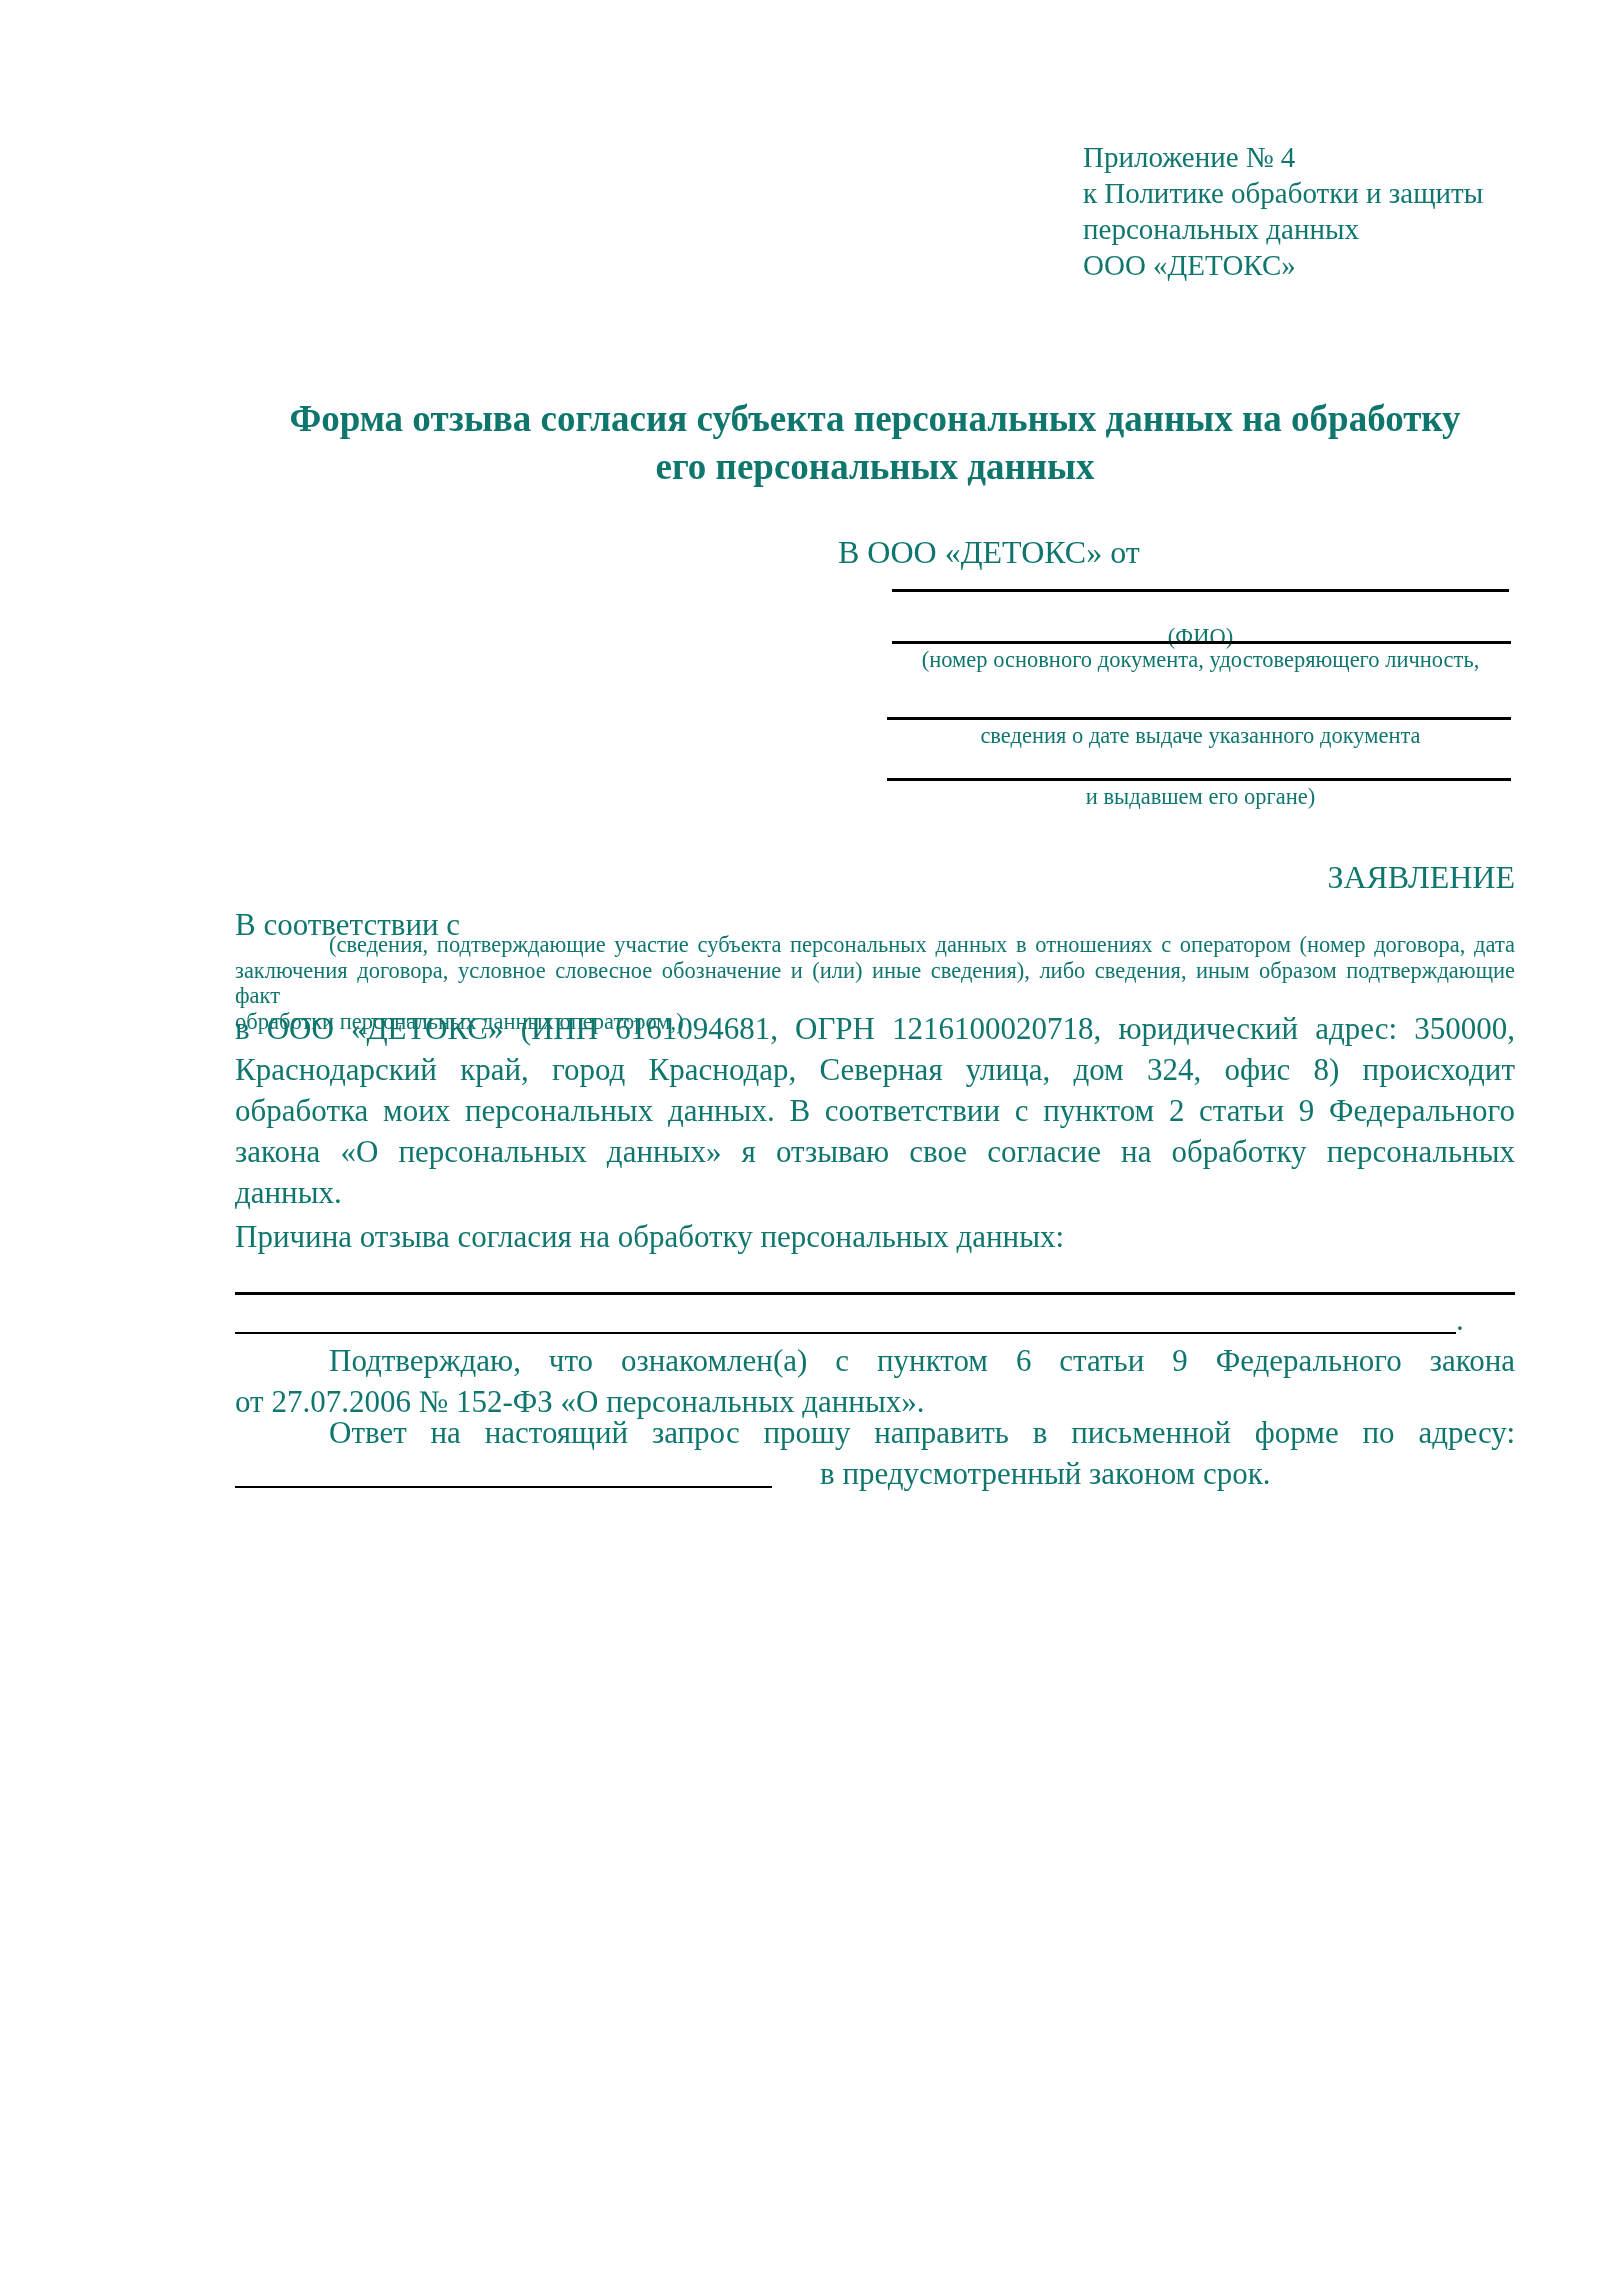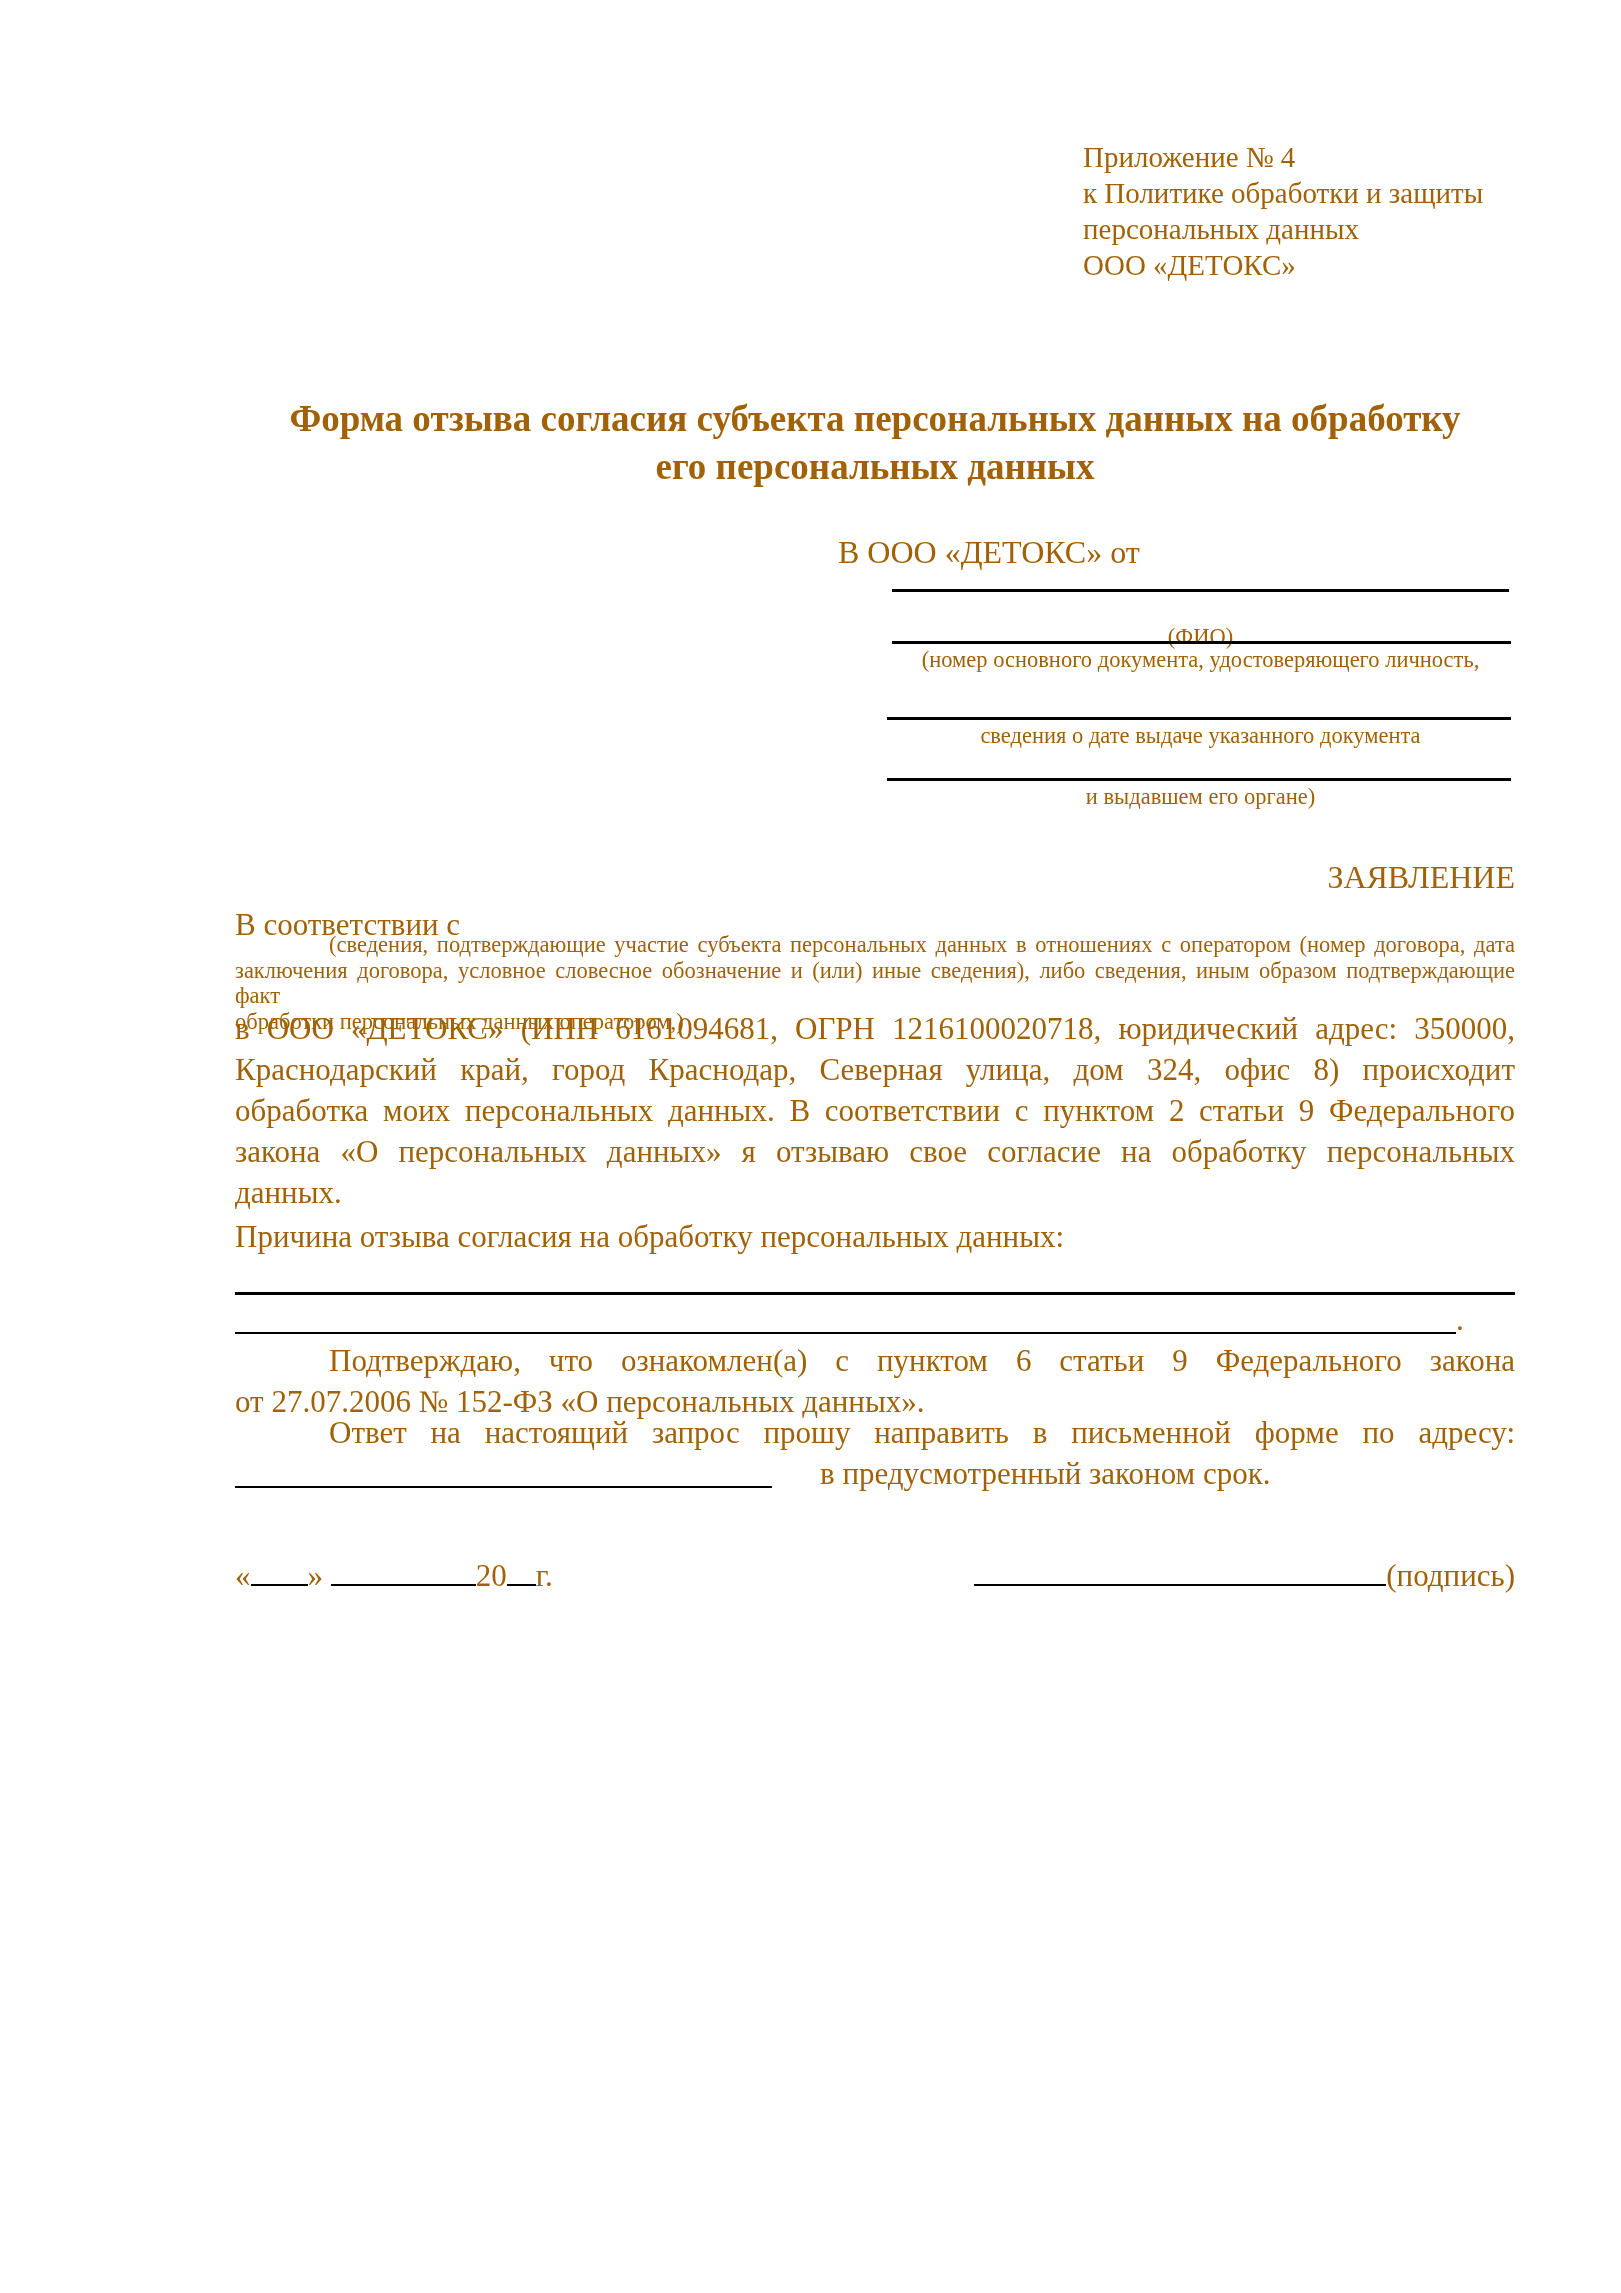--- a/index.html
+++ b/index.html
@@ -1,18 +1,18 @@
 <!DOCTYPE html>
 <html><head>
 <meta charset="utf-8">
 <style>
   html,body { margin:0; padding:0; background:#888; }
   .page {
     position:relative; width:1621px; height:2294px; margin:0 auto;
-    background:#ffffff; color:#a16207;
+    background:#ffffff; color:#0f766e;
     font-family:"Liberation Serif", serif; overflow:hidden;
   }
   .abs { position:absolute; }
   .hline { position:absolute; height:2.9px; background:#000; }
   .hdr { left:1083px; top:139px; width:461px; font-size:29px; line-height:36px; }
   .title { left:235px; top:395px; width:1280px; text-align:center;
            font-weight:bold; font-size:37px; line-height:48px; }
   .toline { left:838px; top:534px; font-size:32px; }
   .cap { position:absolute; left:887px; width:627px; text-align:center;
          font-size:22.5px; line-height:26.5px; }
@@ -105,24 +105,15 @@
   </div>
 
   <div class="abs reply">
     <div class="jline ind">Ответ на настоящий запрос прошу направить в письменной форме по адресу:</div>
     <div class="replyrow">
       <span class="replyline"></span>
       <span>в предусмотренный законом срок.</span>
     </div>
   </div>
 
-  <div class="abs footer">
-    <span>
-      <span>«</span><span class="blank" style="width:57px;"></span><span>»</span>
-      <span class="blank" style="width:145px;"></span><span>20</span><span class="blank" style="width:29px;"></span><span>г.</span>
-    </span>
-    <span>
-      <span class="blank" style="width:412px;"></span><span>(подпись)</span>
-    </span>
-  </div>
 
 </div>
 
 
 </body></html>

